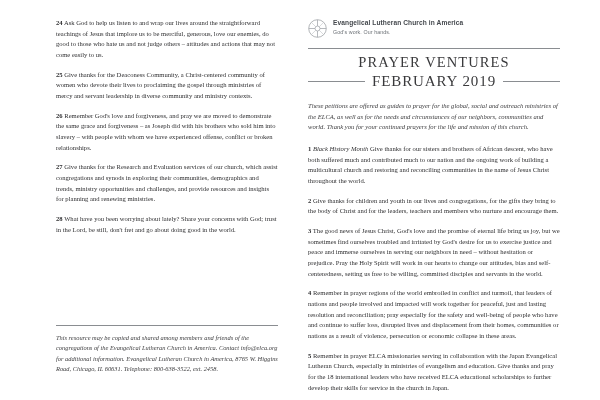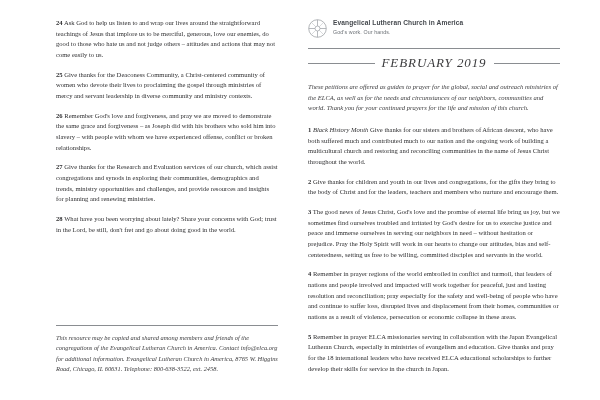--- a/index.html
+++ b/index.html
@@ -94,25 +94,24 @@
     gap: 7px;
     margin-bottom: 11px;
   }
   .subtitle-row .line {
     flex: 1 1 auto;
     height: 0;
     border-top: 1px solid #8a8d91;
   }
   .doc-subtitle {
     flex: 0 0 auto;
-    font-size: 13px;
+    font-size: 15px;
     letter-spacing: 0.9px;
     color: #3a3a3c;
     white-space: nowrap;
-    font-style: italic;
   }
 
   
   .intro {
     font-style: italic;
     font-size: 6.6px;
     line-height: 1.62;
     color: #3b3b3d;
     margin: 0 0 11px 0;
     text-align: left;
@@ -213,20 +212,21 @@
         </svg>
       </span>
       <span class="logo-text">
         <span class="org-name">Evangelical Lutheran Church in America</span>
         <span class="org-tagline">God's work. Our hands.</span>
       </span>
     </div>
 
     <hr class="title-rule">
 
+    <h1 class="doc-title">PRAYER VENTURES</h1>
 
     <div class="subtitle-row">
       <span class="line"></span>
       <span class="doc-subtitle">FEBRUARY 2019</span>
       <span class="line"></span>
     </div>
 
     <p class="intro">These petitions are offered as guides to prayer for the global, social and outreach ministries of the ELCA, as well as for the needs and circumstances of our neighbors, communities and world. Thank you for your continued prayers for the life and mission of this church.</p>
 
     <div class="entry">

